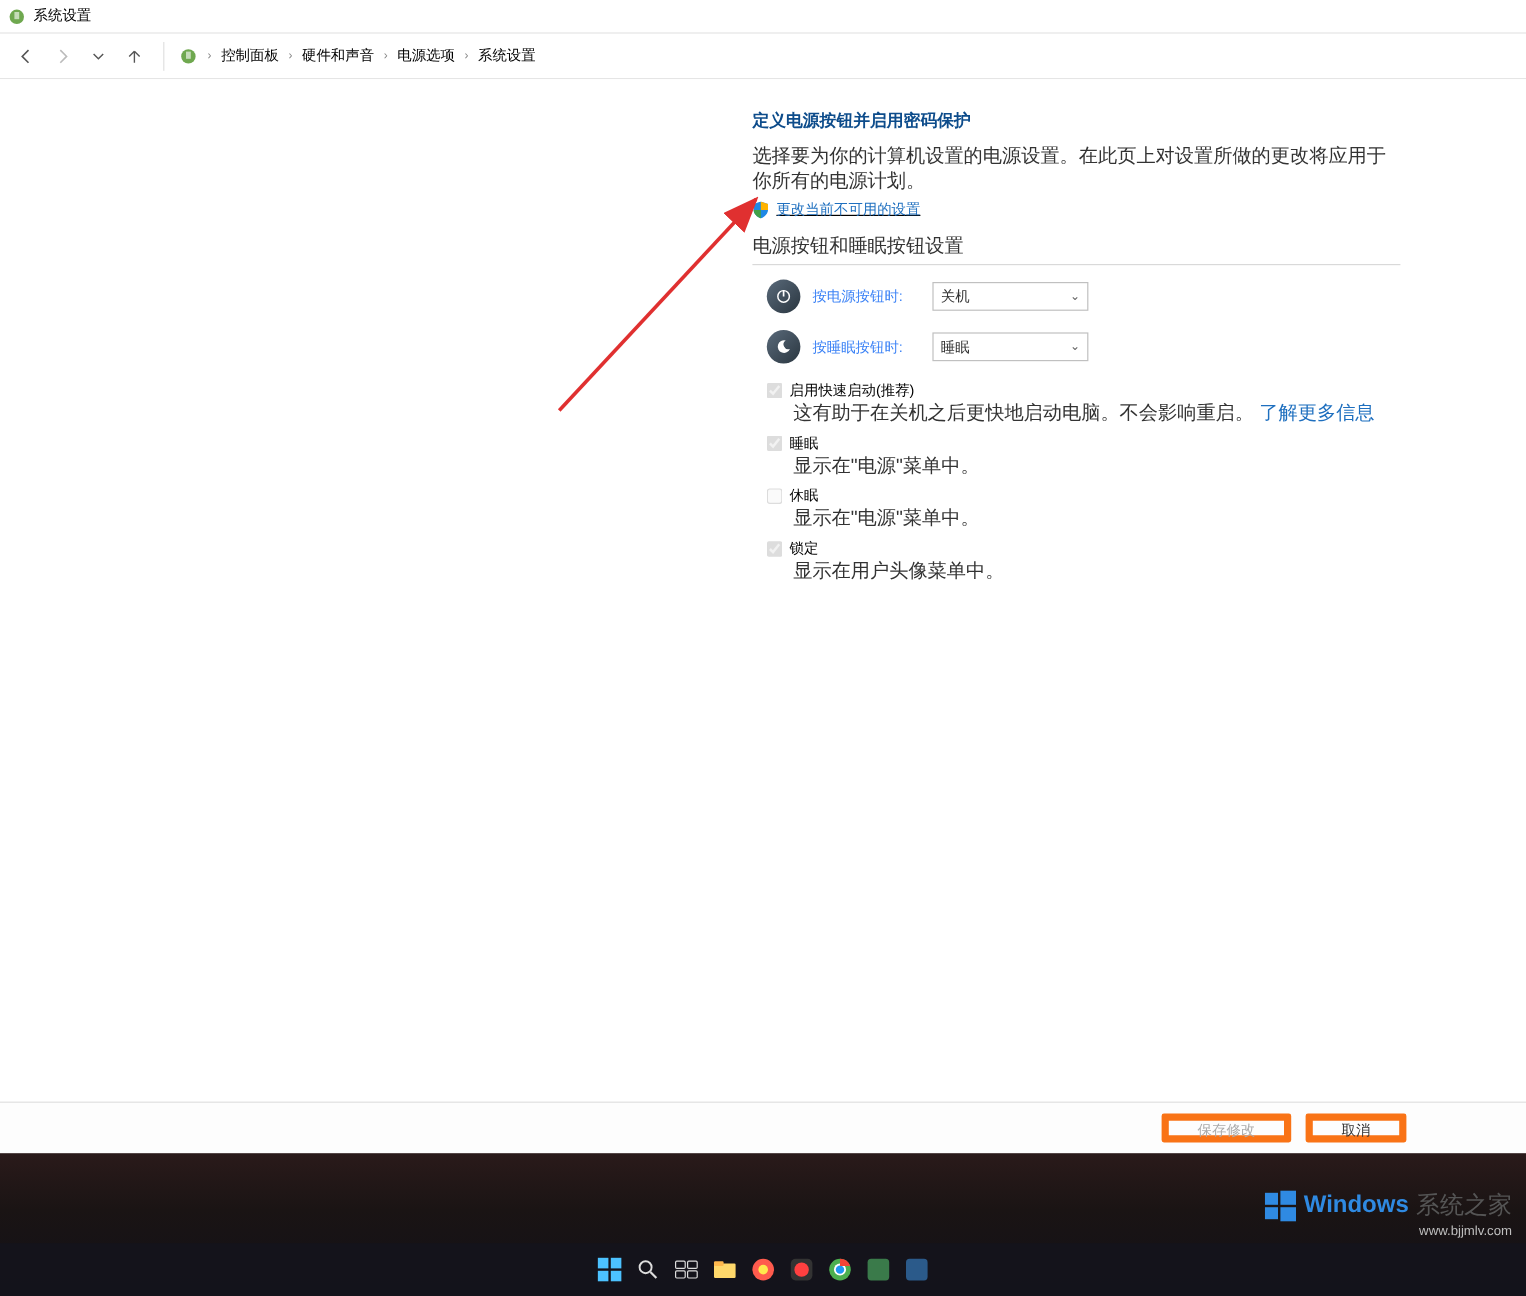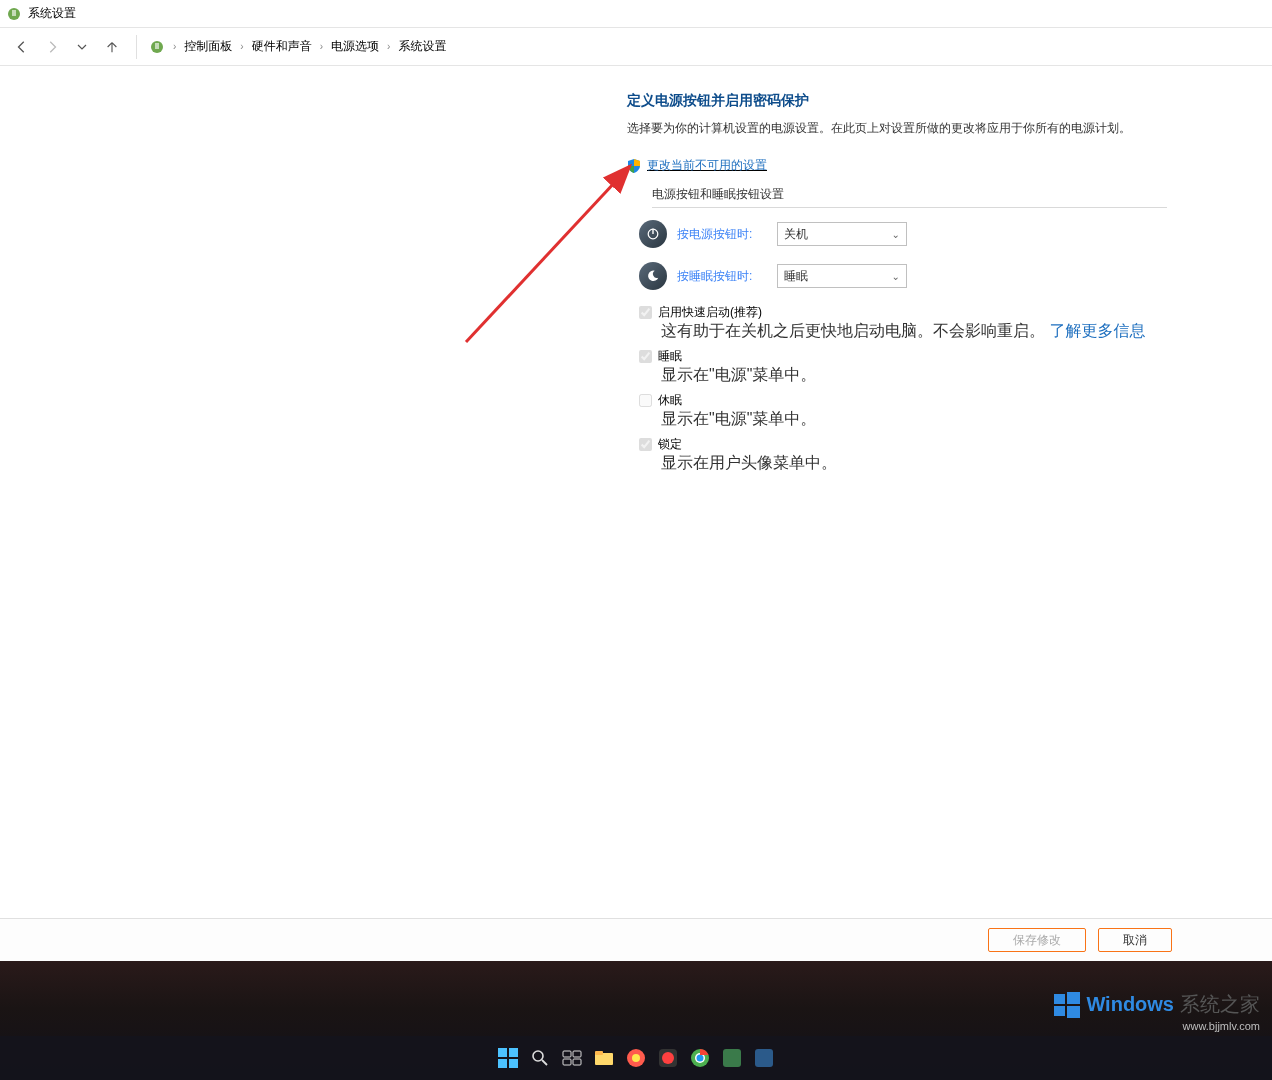--- a/index.html
+++ b/index.html
@@ -16,44 +16,44 @@
 .nav-sep { width: 1px; height: 24px; background: #e0e0e0; margin: 0 6px; }
 .addr-icon { width: 16px; height: 16px; margin-right: 2px; }
 .breadcrumb { display: flex; align-items: center; gap: 4px; color: #000; }
 .breadcrumb .chev { color: #888; font-size: 10px; }
 .breadcrumb span.crumb { padding: 2px 4px; }
 
 
 .main-area { position: absolute; top: 66px; left: 0; right: 0; bottom: 162px; background: #fff; }
 .content { position: absolute; left: 627px; top: 26px; width: 540px; }
 .page-title { color: #0d4c8b; font-size: 14px; font-weight: 600; margin-bottom: 10px; }
-.page-desc { font-size: 12px; color: #333; margin-bottom: 20px; }
+.page-desc { font-size: 16px; color: #333; margin-bottom: 4px; }
 .change-link { display: flex; align-items: center; gap: 6px; margin-bottom: 12px; text-decoration: underline; }
 .change-link a { color: #1e6fbf; text-decoration: none; font-size: 12px; }
 .shield-icon { width: 14px; height: 14px; }
 
-.section-header { font-size: 12px; color: #333; padding-bottom: 4px; border-bottom: 1px solid #d9d9d9; margin-bottom: 12px; margin-top: 4px; margin-left: 25px; }
+.section-header { font-size: 16px; color: #333; padding-bottom: 4px; border-bottom: 1px solid #d9d9d9; margin-bottom: 12px; margin-top: 4px; }
 
 .button-row { display: flex; align-items: center; margin-left: 12px; margin-bottom: 14px; gap: 10px; }
 .round-icon { width: 28px; height: 28px; border-radius: 50%; background: linear-gradient(135deg,#5a6a7a,#2a3640); display:flex; align-items:center; justify-content:center; color:#fff; }
 .btn-label { width: 90px; font-size: 12px; color: #3b82f6; }
 .dropdown { width: 130px; height: 24px; border: 1px solid #c0c0c0; background: #fff; display: flex; align-items: center; justify-content: space-between; padding: 0 6px; font-size: 12px; color: #333; }
 .dropdown .dd-chev { color: #666; font-size: 10px; }
 
 .shutdown-group { margin-left: 12px; }
 .check-item { margin-bottom: 2px; }
 .check-row { display: flex; align-items: center; gap: 6px; }
 .check-desc { font-size: 16px; color: #333; margin-left: 22px; margin-bottom: 6px; }
 .check-desc .inline-link { color: #1e6fbf; text-decoration: none; }
 input[type=checkbox] { width: 13px; height: 13px; accent-color: #888; }
 input[type=checkbox]:disabled { opacity: 0.75; }
 
 
 .button-bar { position: absolute; left: 0; right: 0; bottom: 119px; height: 43px; border-top: 1px solid #e0e0e0; background: #fdfdfd; display: flex; align-items: center; justify-content: flex-end; padding-right: 100px; gap: 12px; }
-.win-button { min-width: 62px; height: 24px; border: 1px solid #f97316; background: #fdfdfd; font-size: 12px; color: #333; padding: 0 24px; border-radius: 2px; }
+.win-button { min-width: 62px; height: 24px; border: 6px solid #f97316; background: #fdfdfd; font-size: 12px; color: #333; padding: 0 24px; border-radius: 2px; }
 .win-button:disabled { color: #aaa; }
 
 
 .arrow-overlay { position: absolute; top: 0; left: 0; pointer-events: none; }
 
 
 .bottom-strip { position: absolute; left: 0; right: 0; bottom: 0; height: 119px; background: linear-gradient(180deg, #2a1a1a 0%, #1a1414 40%, #121018 100%); }
 .taskbar { position: absolute; left: 0; right: 0; bottom: 0; height: 44px; background: rgba(20,20,28,0.85); display: flex; align-items: center; justify-content: center; gap: 6px; }
 .task-ico { width: 26px; height: 26px; border-radius: 4px; display:flex; align-items:center; justify-content:center; }
 .watermark { position: absolute; right: 12px; bottom: 48px; text-align: right; }

